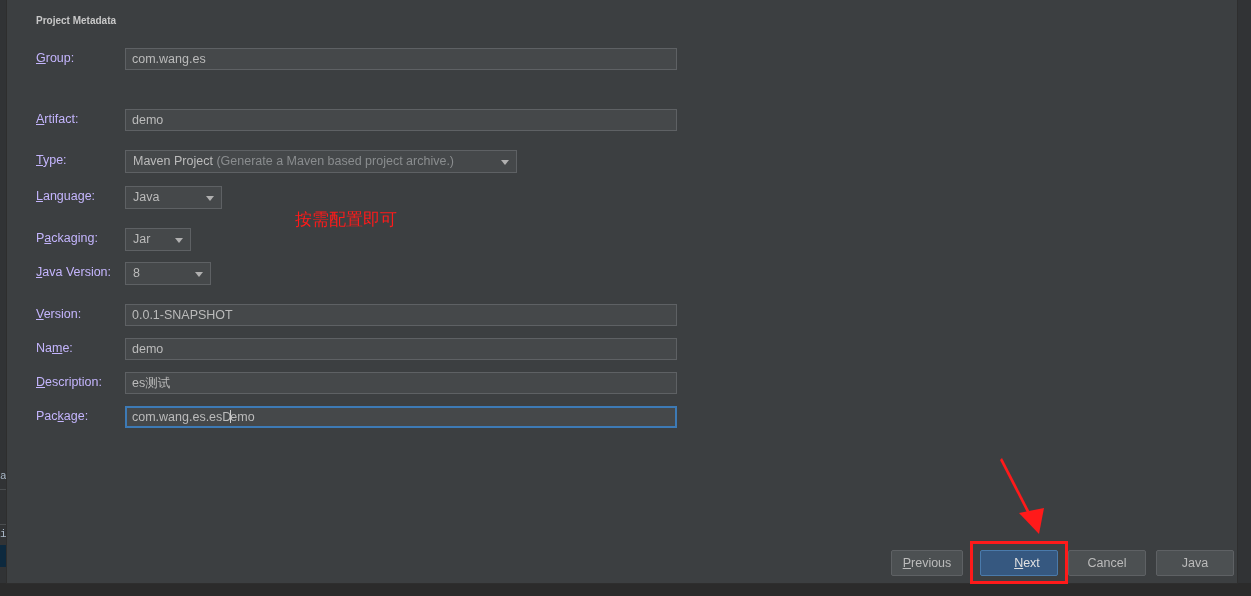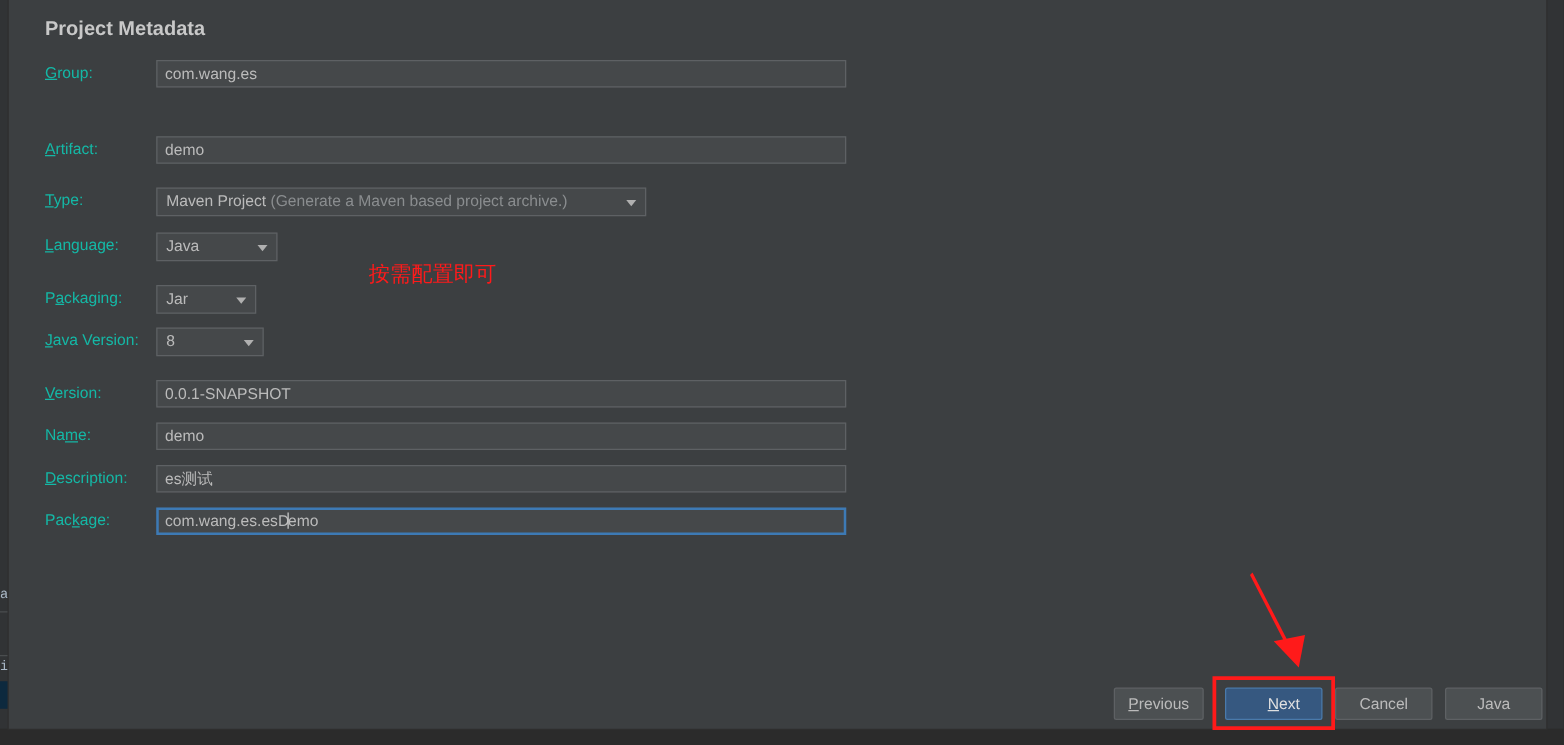--- a/index.html
+++ b/index.html
@@ -139,36 +139,36 @@
   
   .dlg-body {
     position: relative;
     height: 511px;
   }
 
   .section-title {
     position: absolute;
     left: 29px;
     top: 15px;
-    font-size: 16px;
+    font-size: 10px;
     font-weight: bold;
     color: #c8c8c8;
   }
 
   .row {
     position: absolute;
     left: 0;
     height: 22px;
   }
   .row-label {
     position: absolute;
     left: 29px;
     top: 3px;
     font-size: 12.5px;
-    color: #14b8a6;
+    color: #c4b5fd;
     white-space: nowrap;
   }
   .row-label .mn {
     text-decoration: underline;
   }
 
   .field {
     position: absolute;
     left: 118px;
     top: 0;
@@ -330,21 +330,21 @@
       <div class="row" style="top:186px;">
         <div class="row-label"><span class="mn">L</span><span>anguage:</span></div>
         <div class="combo" style="width:97px;">
           <span>Java</span>
           <span class="arrow"></span>
         </div>
       </div>
 
       <div class="row" style="top:228px;">
         <div class="row-label"><span>P</span><span class="mn">a</span><span>ckaging:</span></div>
-        <div class="combo" style="width:80px;">
+        <div class="combo" style="width:66px;">
           <span>Jar</span>
           <span class="arrow"></span>
         </div>
       </div>
 
       <div class="row" style="top:262px;">
         <div class="row-label"><span class="mn">J</span><span>ava Version:</span></div>
         <div class="combo" style="width:86px;">
           <span>8</span>
           <span class="arrow"></span>

